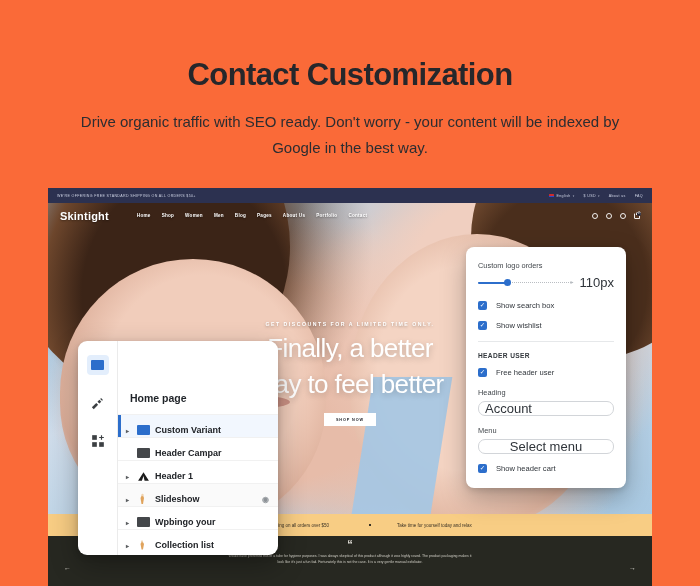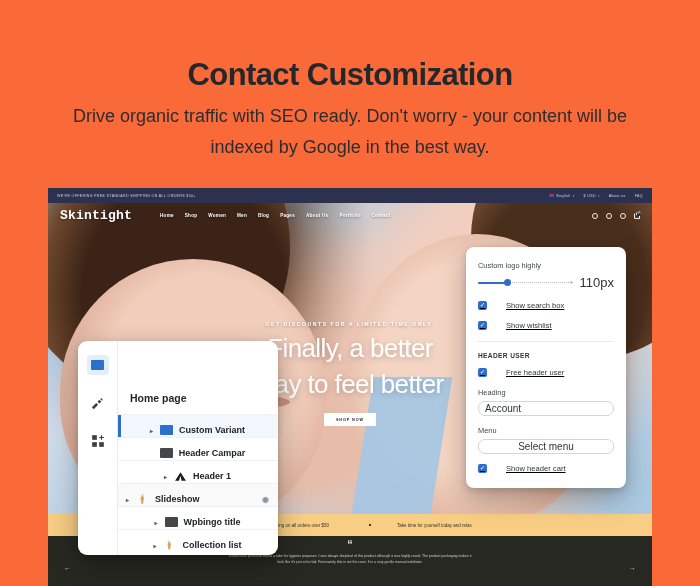--- a/index.html
+++ b/index.html
@@ -10,21 +10,21 @@
   }
   body { background: #fa6a38; position: relative; }
 
   
   .promo { width: 700px; padding-top: 56px; text-align: center; }
   .promo-title {
     font-size: 31px; font-weight: 700; color: #26272b;
     letter-spacing: -0.6px; line-height: 1.2;
   }
   .promo-sub {
-    margin-top: 8px; font-size: 18px; color: #2c2d31;
+    margin-top: 16px; font-size: 15px; color: #2c2d31;
     line-height: 1.72; max-width: 560px; margin-left: auto; margin-right: auto;
   }
 
   
   .mockup {
     position: absolute; left: 48px; top: 188px;
     width: 604px; height: 398px; overflow: hidden;
     background: #1d2235;
   }
 
@@ -81,23 +81,22 @@
     position: absolute; left: 52%; top: 56%; width: 13%; height: 46%;
     background: #a5c7e4; transform: skewX(-9deg); opacity: .92;
   }
 
   
   .sitenav {
     position: absolute; left: 0; right: 0; top: 0; height: 25px;
     display: flex; align-items: center; padding: 0 12px; z-index: 4;
   }
   .logo {
-    color: #fff; font-size: 13px; font-weight: 700; letter-spacing: .2px;
+    color: #fff; font-size: 11px; font-weight: 700; letter-spacing: .2px;
     text-shadow: 0 1px 2px rgba(0,0,0,.35);
-    font-family: Liberation Mono, monospace;
   }
   .navlinks { display: flex; gap: 11px; margin-left: 28px; }
   .navlinks span {
     color: #fff; font-size: 4.6px; font-weight: 700; letter-spacing: .25px;
     text-shadow: 0 1px 2px rgba(0,0,0,.4);
   }
   .navicons { margin-left: auto; display: flex; gap: 8px; align-items: center; }
   .nic {
     width: 6px; height: 6px; border: .7px solid #fff; border-radius: 50%;
     opacity: .92; position: relative;
@@ -169,21 +168,21 @@
   .rail-btn {
     width: 22px; height: 20px; border-radius: 4px; display: flex;
     align-items: center; justify-content: center;
   }
   .rail-btn.active { background: #e3eefc; }
   .sp-body { flex: 1; padding-top: 11px; margin-top: 40px; }
   .sp-title { font-size: 10.5px; font-weight: 700; color: #1f2328; padding: 0 12px 10px; }
   .sp-row {
     height: 23px; display: flex; align-items: center; gap: 5px;
     padding: 8px 9px 0 6px; font-size: 9px; font-weight: 700; color: #202327;
-    border-top: 1px solid #f1f1f1; position: relative; justify-content: center;
+    border-top: 1px solid #f1f1f1; position: relative;
   }
   .sp-row.selected { background: #f2f7fe; }
   .sp-row.selected::before {
     content: ''; position: absolute; left: 0; top: 0; bottom: 0; width: 2.5px;
     background: #2c6ecb;
   }
   .sp-row.hovered { background: #fafafa; }
   .sp-caret {
     width: 7px; color: #5c5f62; font-size: 6px; text-align: center; flex: 0 0 7px;
   }
@@ -214,36 +213,36 @@
   .slider-fill {
     position: absolute; left: 0; top: 4px; height: 2px; width: 32%;
     background: #2c6ecb; border-radius: 2px;
   }
   .slider-thumb {
     position: absolute; left: 28%; top: 1px; width: 7px; height: 7px;
     border-radius: 50%; background: #2c6ecb;
   }
   .slider-arrow { position: absolute; right: -1px; top: 1.5px; color: #b9bdc2; font-size: 6px; line-height: 1; }
   .slider-val { font-size: 13px; color: #2f343a; }
-  .cb-row { display: flex; align-items: flex-end; gap: 19px; margin-bottom: 11px; text-decoration: underline; }
+  .cb-row { display: flex; align-items: flex-end; gap: 9px; margin-bottom: 11px; }
   .cb {
     width: 9px; height: 9px; border-radius: 2px; background: #2c6ecb;
     display: flex; align-items: center; justify-content: center;
     color: #fff; font-size: 6.5px; line-height: 1;
   }
   .cb-label { font-size: 7.6px; color: #2f343a; }
   .divider { height: 1px; background: #e6e8ea; margin: 3px 0 10px; }
   .st-head {
     font-size: 6.6px; font-weight: 700; letter-spacing: .35px;
     color: #32373c; margin-bottom: 9px;
   }
   .st-field {
     height: 15px; border: 1px solid #d2d5d9; border-radius: 7px;
     display: flex; align-items: center; padding: 0 6px;
-    font-size: 10px; color: #2f343a; margin-bottom: 10px; background: #fff;
+    font-size: 13px; color: #2f343a; margin-bottom: 10px; background: #fff;
   }
   .st-field.center { justify-content: center; }
   .st-sub { font-size: 7.4px; color: #42474c; margin-bottom: 4px; }
 </style>
 </head>
 <body>
 
 <div class="promo">
   <div class="promo-title">Contact Customization</div>
   <div class="promo-sub">Drive organic traffic with SEO ready.  Don't worry - your content will be indexed by Google in the best way.</div>
@@ -388,38 +387,38 @@
       </span>
       <span>Slideshow</span>
       <span class="sp-eye">◉</span>
     </div>
 
     <div class="sp-row">
       <span class="sp-caret">▸</span>
       <span class="sp-ico">
           <i class="ico-section grey"></i>
         </span>
-      <span>Wpbingo title</span>
+      <span>Wpbingo your</span>
     </div>
 
     <div class="sp-row">
       <span class="sp-caret">▸</span>
       <span class="sp-ico">
         <svg width="12" height="12" viewBox="0 0 24 24">
           <path d="M10 3l4 7-2 11H9L7 10z" fill="#e0a35c"></path>
           <circle cx="10" cy="5" r="2.2" fill="#f0d4b0"></circle>
         </svg>
       </span>
       <span>Collection list</span>
     </div>
   </div>
 </div>
 
 <div class="settings-panel">
-  <div class="st-label">Custom logo highly</div>
+  <div class="st-label">Custom logo orders</div>
   <div class="slider-row">
     <div class="slider">
       <div class="slider-track"></div>
       <div class="slider-fill"></div>
       <div class="slider-thumb"></div>
       <div class="slider-arrow">▸</div>
     </div>
     <div class="slider-val">110px</div>
   </div>
 

